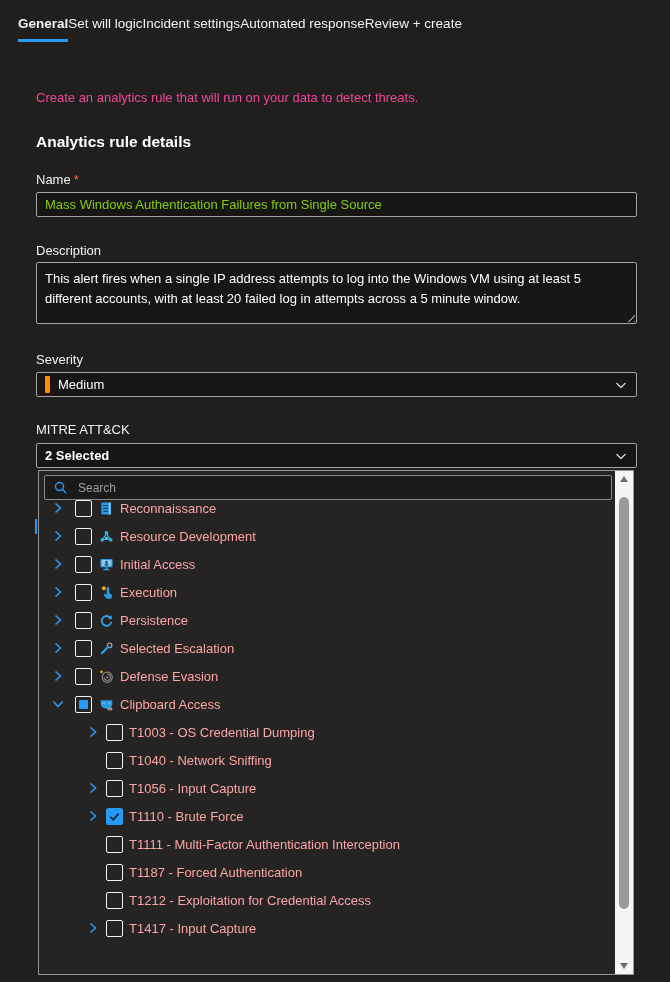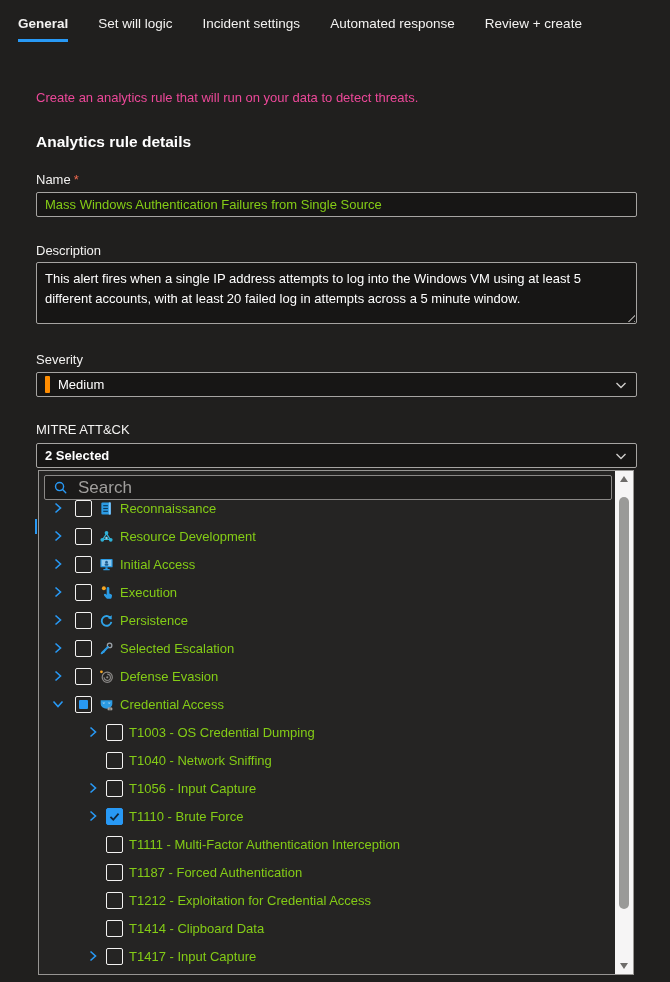--- a/index.html
+++ b/index.html
@@ -1,20 +1,20 @@
 <!DOCTYPE html>
 <html><head>
 <meta charset="utf-8">
 <style>
   html,body{margin:0;padding:0;background:#1b1a19;}
   .screen{position:relative;width:670px;height:982px;background:#201f1e;overflow:hidden;
           font-family:"Liberation Sans",sans-serif;color:#ffffff;-webkit-font-smoothing:antialiased;}
 
   
-  .tabs{position:absolute;top:16px;left:18px;display:flex;gap:30px;}
+  .tabs{position:absolute;top:16px;left:18px;display:flex;}
   .tab{font-size:13.5px;color:#f3f2f1;padding-bottom:8px;border-bottom:3px solid transparent;cursor:pointer;white-space:nowrap;}
   .tab.active{font-weight:bold;border-bottom-color:#2899f5;}
 
   
   .intro{position:absolute;top:90px;left:36px;font-size:13px;color:#ec4899;}
   .section-title{position:absolute;top:127px;left:36px;font-size:15.5px;font-weight:bold;color:#ffffff;margin-top:6px;}
   .field-label{position:absolute;left:36px;font-size:13px;color:#f3f2f1;}
   .req{color:#ef6950;margin-left:3px;}
 
   
@@ -34,35 +34,35 @@
              display:flex;align-items:center;padding:0 8px;font-size:13px;color:#ffffff;cursor:pointer;}
   .sev-bar{width:5px;height:17px;border-radius:1px;margin-right:8px;flex:none;}
   .select-caret{margin-left:auto;flex:none;display:flex;}
 
   
   .panel{position:absolute;top:470px;left:38px;width:596px;height:505px;box-sizing:border-box;
          background:#252423;border:1px solid #979593;}
   .search-wrap{position:absolute;top:4px;left:5px;width:568px;height:25px;box-sizing:border-box;
          background:#1b1a19;border:1px solid #8a8886;border-radius:2px;display:flex;align-items:center;padding:0 8px;}
   .search-wrap input{flex:1;background:transparent;border:none;outline:none;color:#ffffff;
-         font-size:17px;font-family:"Liberation Sans",sans-serif;margin-left:8px;}
+         font-size:12px;font-family:"Liberation Sans",sans-serif;margin-left:8px;}
   .search-wrap input::placeholder{color:#a19f9d;}
 
   .rows{position:absolute;top:23px;left:0;right:18px;}
   .tree-row{height:28px;display:flex;align-items:center;cursor:pointer;}
   .tree-row.lvl1{padding-left:12px;}
   .tree-row.lvl2{padding-left:47px;}
   .chev{width:13px;height:13px;flex:none;margin-right:11px;display:flex;align-items:center;justify-content:center;}
   .tree-row.lvl2 .chev{margin-right:7px;}
   .checkbox{width:17px;height:17px;flex:none;box-sizing:border-box;border:1px solid #f3f2f1;border-radius:2px;
             margin-right:6px;display:flex;align-items:center;justify-content:center;background:transparent;}
   .checkbox.checked{background:#2899f5;border-color:#2899f5;}
   .checkbox.indeterminate::after{content:"";width:9px;height:9px;background:#2899f5;border-radius:1px;}
   .ticon{width:16px;height:16px;flex:none;margin-right:6px;display:flex;align-items:center;justify-content:center;}
-  .tree-label{font-size:13px;color:#84cc16;white-space:nowrap;}
+  .tree-label{font-size:13px;color:#fca5a5;white-space:nowrap;}
 
   
   .scrollbar{position:absolute;top:0;right:0;width:18px;height:100%;background:#f6f5f5;}
   .sb-arrow{position:absolute;left:0;width:18px;height:16px;display:flex;align-items:center;justify-content:center;cursor:pointer;}
   .sb-up{top:0;} .sb-down{bottom:0;}
   .tri-up{width:0;height:0;border-left:4px solid transparent;border-right:4px solid transparent;border-bottom:6px solid #6e6c6a;}
   .tri-down{width:0;height:0;border-left:4px solid transparent;border-right:4px solid transparent;border-top:6px solid #6e6c6a;}
   .sb-thumb{position:absolute;left:4px;width:10px;top:26px;height:412px;background:#9a9a98;border-radius:5px;cursor:grab;}
 
   .frag{position:absolute;left:35px;top:519px;width:2px;height:15px;background:#2899f5;}
@@ -262,21 +262,21 @@
     <span class="ticon">
             <svg width="15" height="15" viewBox="0 0 16 16">
               <path d="M1.8 3.5 H14.2 V7.5 A6.2 5 0 0 1 1.8 7.5 Z" fill="#2b9be4"></path>
               <path d="M3.6 6.2 q1.5 1.4 3 0 z" fill="#ffffff"></path>
               <path d="M9.4 6.2 q1.5 1.4 3 0 z" fill="#ffffff"></path>
               <rect x="9.2" y="11.2" width="5" height="3" rx="1" fill="#b9b7b5"></rect>
               <line x1="10.2" y1="12" x2="13.2" y2="12" stroke="#6b6966" stroke-width="0.8"></line>
               <line x1="10.2" y1="13.3" x2="13.2" y2="13.3" stroke="#6b6966" stroke-width="0.8"></line>
             </svg>
           </span>
-          <span class="tree-label">Credential Access</span>
+          <span class="tree-label">Clipboard Access</span>
   </div>
 
   <div class="tree-row lvl2">
     <span class="chev">
             <svg width="12" height="12" viewBox="0 0 12 12">
               <path d="M3.5 1.5 L8.5 6 L3.5 10.5" fill="none" stroke="#2899f5" stroke-width="1.6"></path>
             </svg>
           </span>
     <span class="checkbox"></span>
     <span class="tree-label">T1003 - OS Credential Dumping</span>
@@ -323,25 +323,20 @@
     <span class="checkbox"></span>
     <span class="tree-label">T1187 - Forced Authentication</span>
   </div>
 
   <div class="tree-row lvl2">
     <span class="chev"></span>
     <span class="checkbox"></span>
     <span class="tree-label">T1212 - Exploitation for Credential Access</span>
   </div>
 
-  <div class="tree-row lvl2">
-    <span class="chev"></span>
-    <span class="checkbox"></span>
-    <span class="tree-label">T1414 - Clipboard Data</span>
-  </div>
 
   <div class="tree-row lvl2">
     <span class="chev">
             <svg width="12" height="12" viewBox="0 0 12 12">
               <path d="M3.5 1.5 L8.5 6 L3.5 10.5" fill="none" stroke="#2899f5" stroke-width="1.6"></path>
             </svg>
           </span>
     <span class="checkbox"></span>
     <span class="tree-label">T1417 - Input Capture</span>
   </div>

